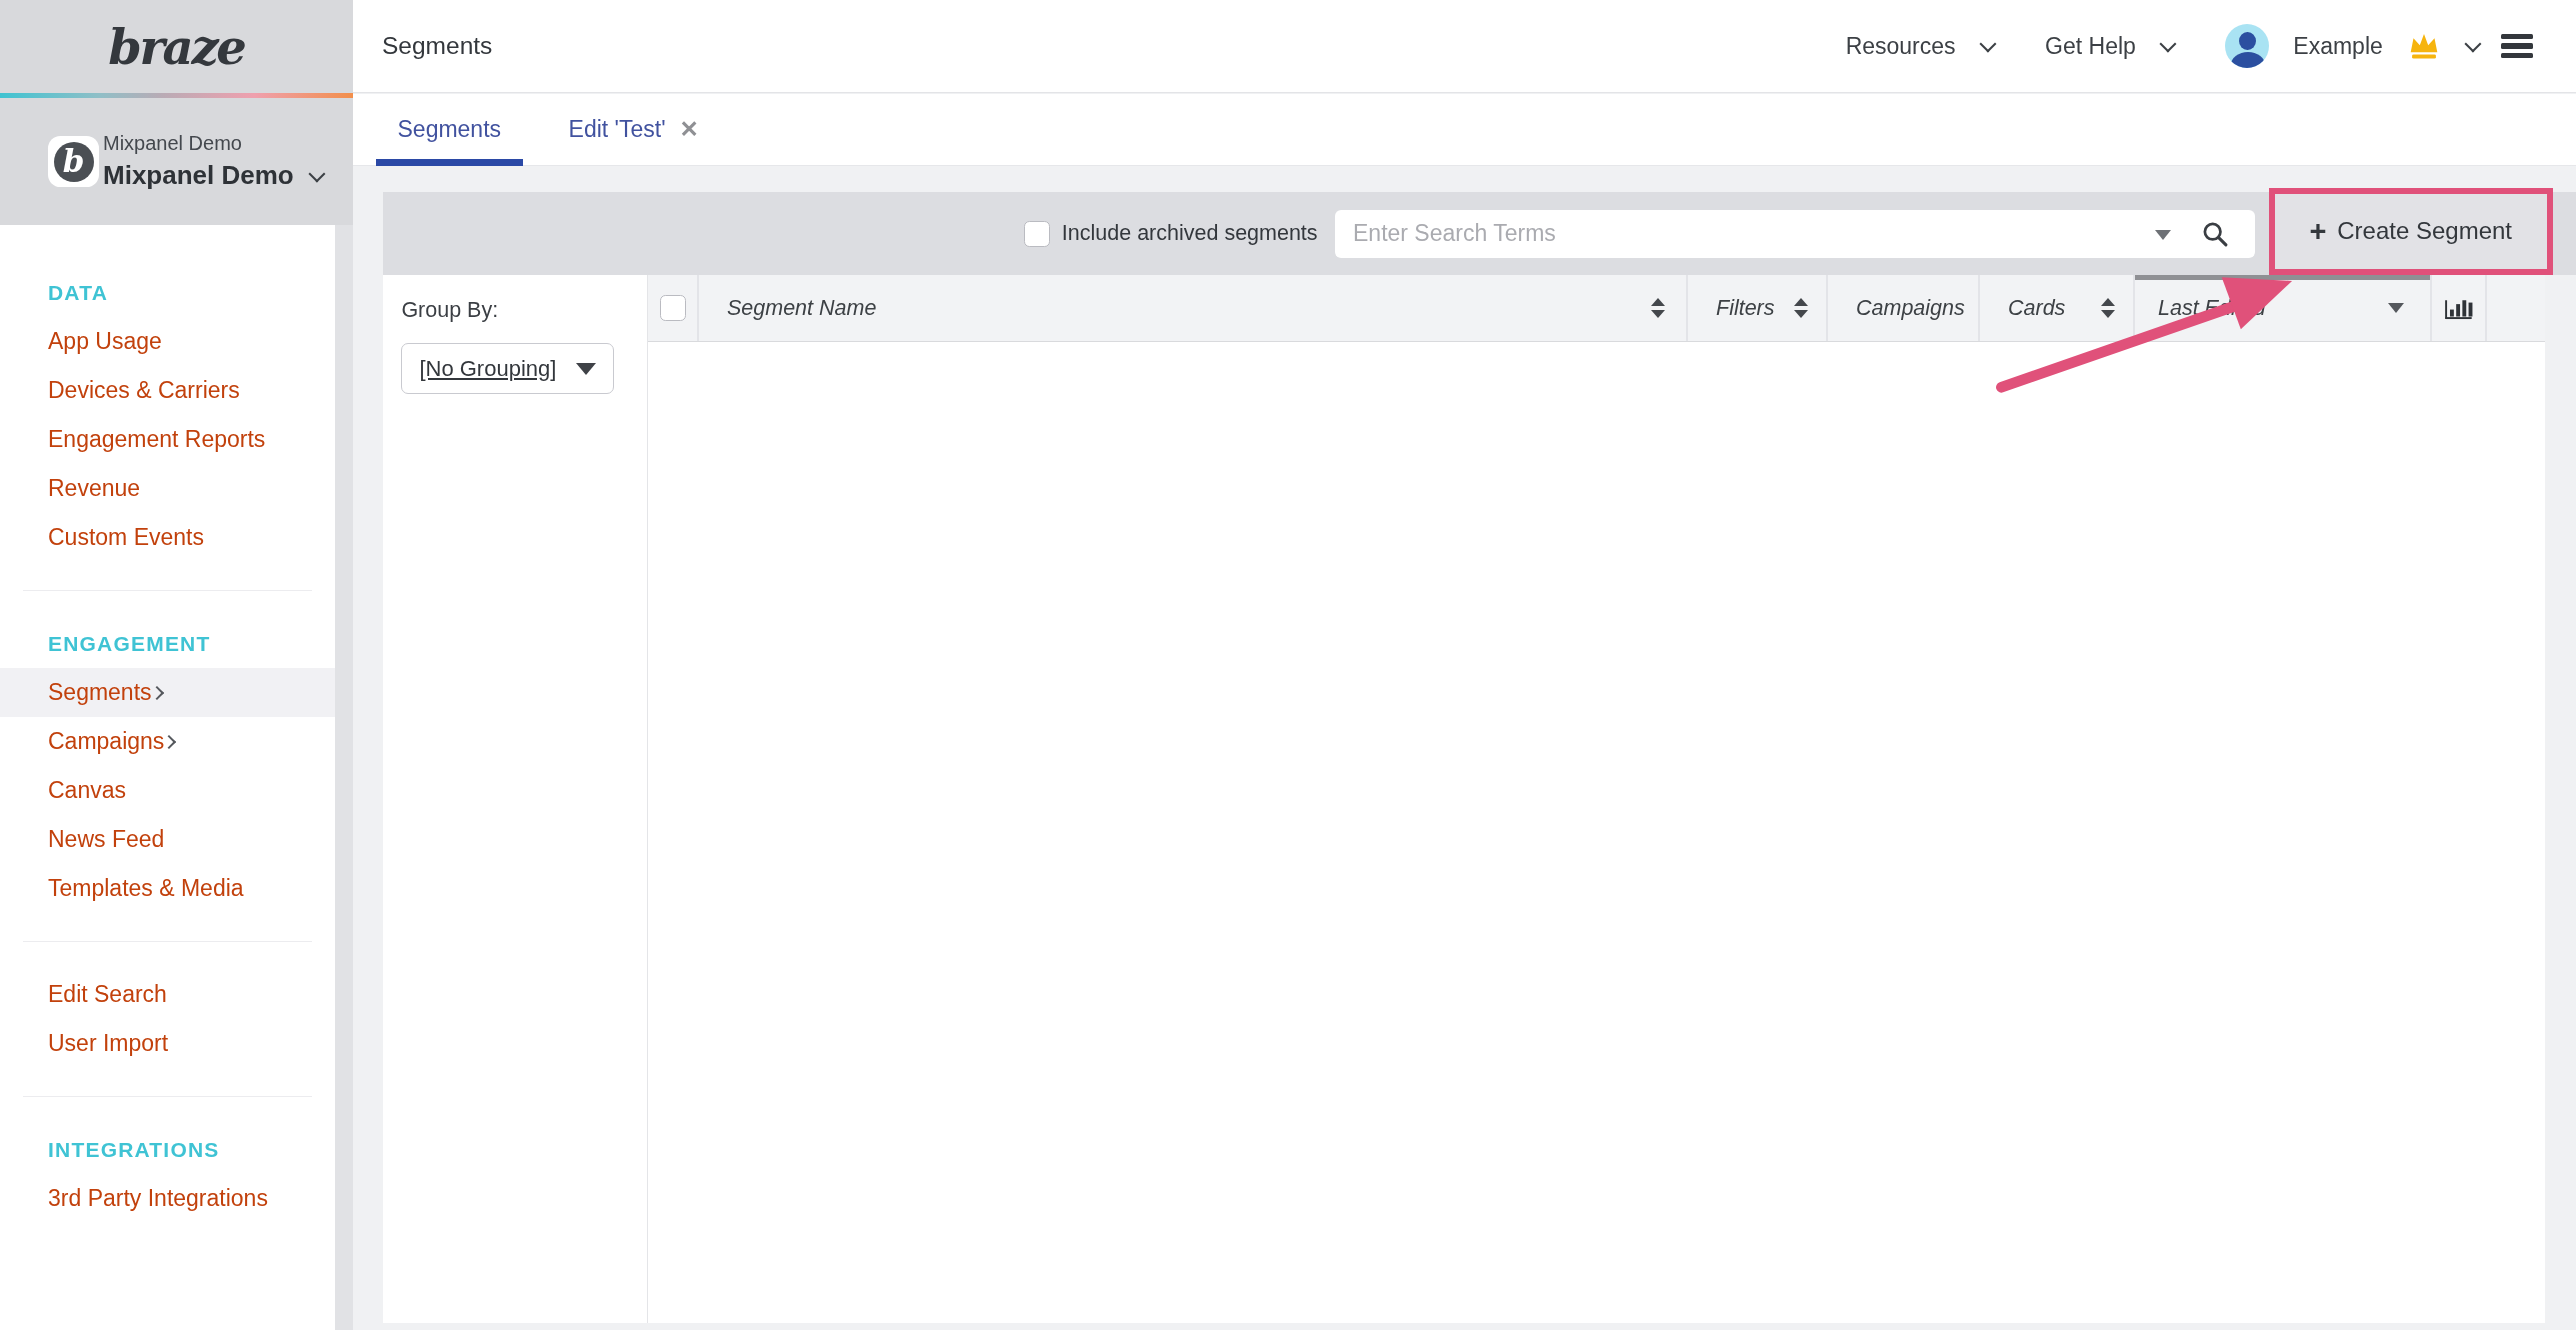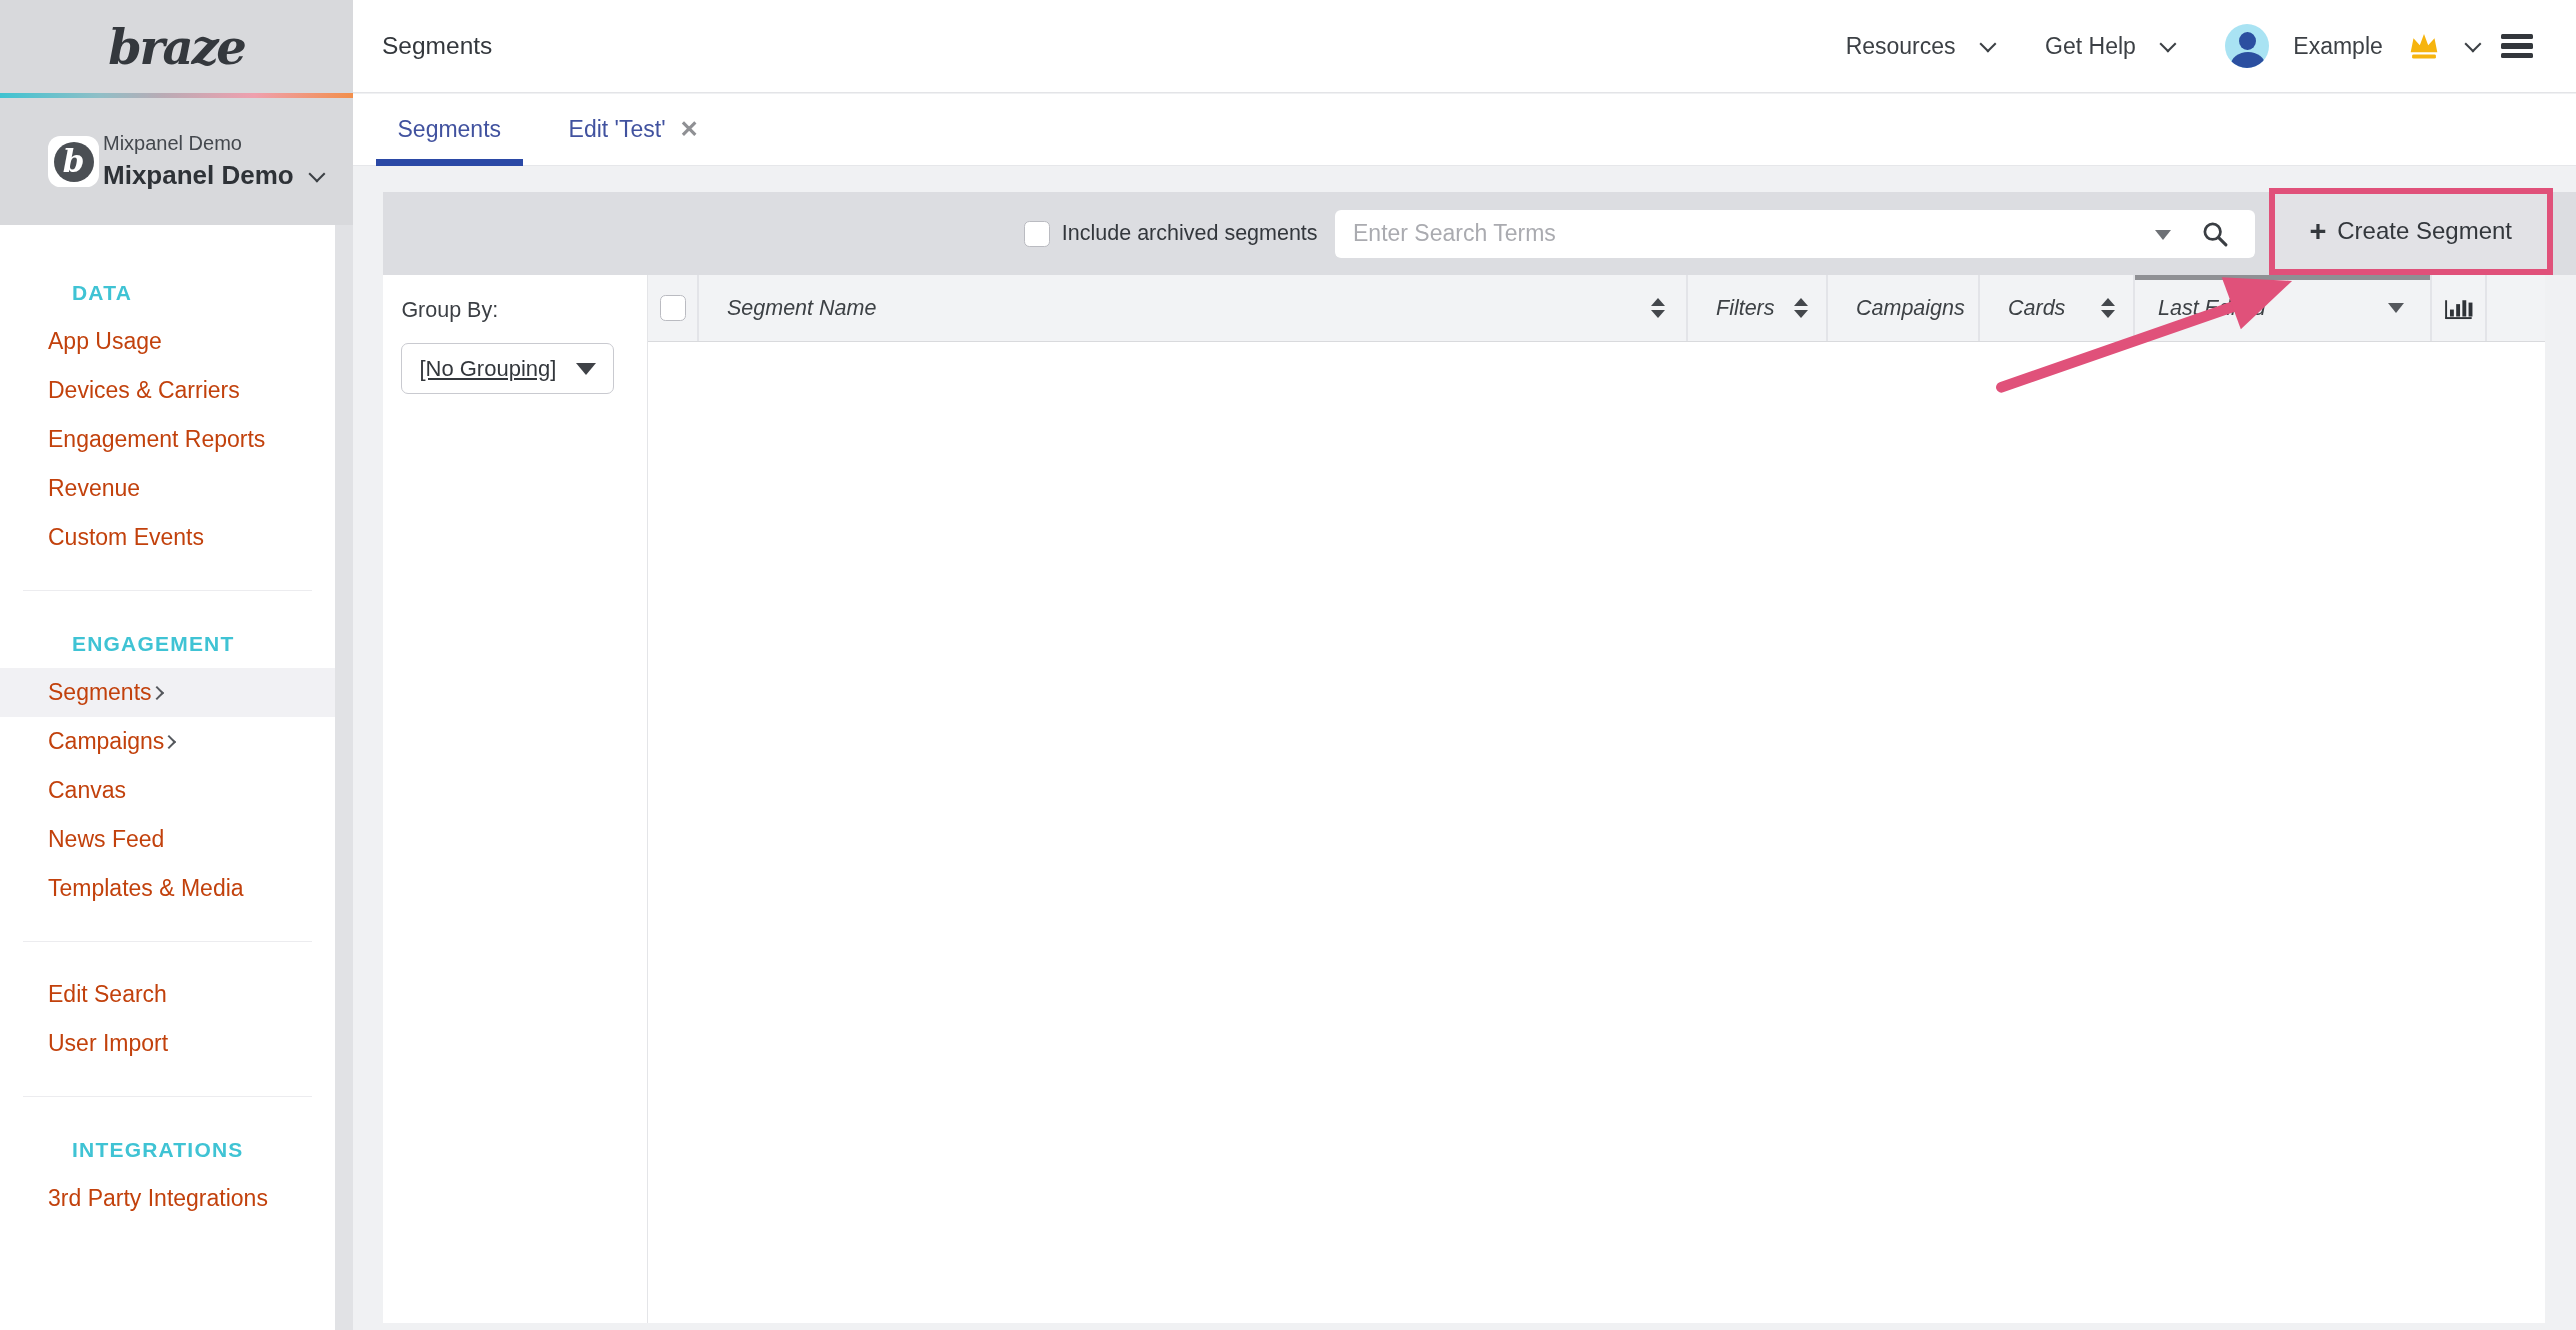--- a/index.html
+++ b/index.html
@@ -26,21 +26,21 @@
               font-family:"DejaVu Serif", serif; font-style:italic; font-weight:bold;
               font-size:31px; color:#fff; line-height:1; }
   .account-texts { margin-left:4px; }
   .account-sub { font-size:20px; color:#44484e; margin-bottom:4.6px; }
   .account-name-row { display:flex; align-items:center; gap:15.3px; }
   .account-name { font-size:26px; font-weight:bold; color:#2e3237; }
   .chev { display:inline-block; width:11.5px; height:11.5px; border-right:2.3px solid #3c4045;
           border-bottom:2.3px solid #3c4045; transform:rotate(45deg) translateY(-3.1px); }
   .side-strip { position:absolute; left:335px; top:225px; width:18.4px; bottom:0; background:#e1e2e5; }
   .sidenav { position:absolute; left:0; top:225px; width:335px; bottom:0; background:#fff; padding-top:43px; }
-  .nav-title { height:49px; display:flex; align-items:center; padding-left:72px;
+  .nav-title { height:49px; display:flex; align-items:center; padding-left:48px;
                font-size:21px; font-weight:bold; letter-spacing:1.2px; color:#3fc3d4; }
   .nav-item { height:49px; display:flex; align-items:center; padding:0 26px 0 48px;
               font-size:23px; color:#c2410c; justify-content:flex-start; cursor:pointer; }
   .nav-item.active { background:#f1f1f4; }
   .nav-chevron { width:10px; height:10px; border-right:2.3px solid #55585d;
                  border-bottom:2.3px solid #55585d; transform:rotate(-45deg); }
   .nav-divider { border-top:1.5px solid #ececef; margin:28px 23px; }
 
   
   .topbar { position:absolute; left:353px; top:0; right:0; height:93px; background:#fff;

